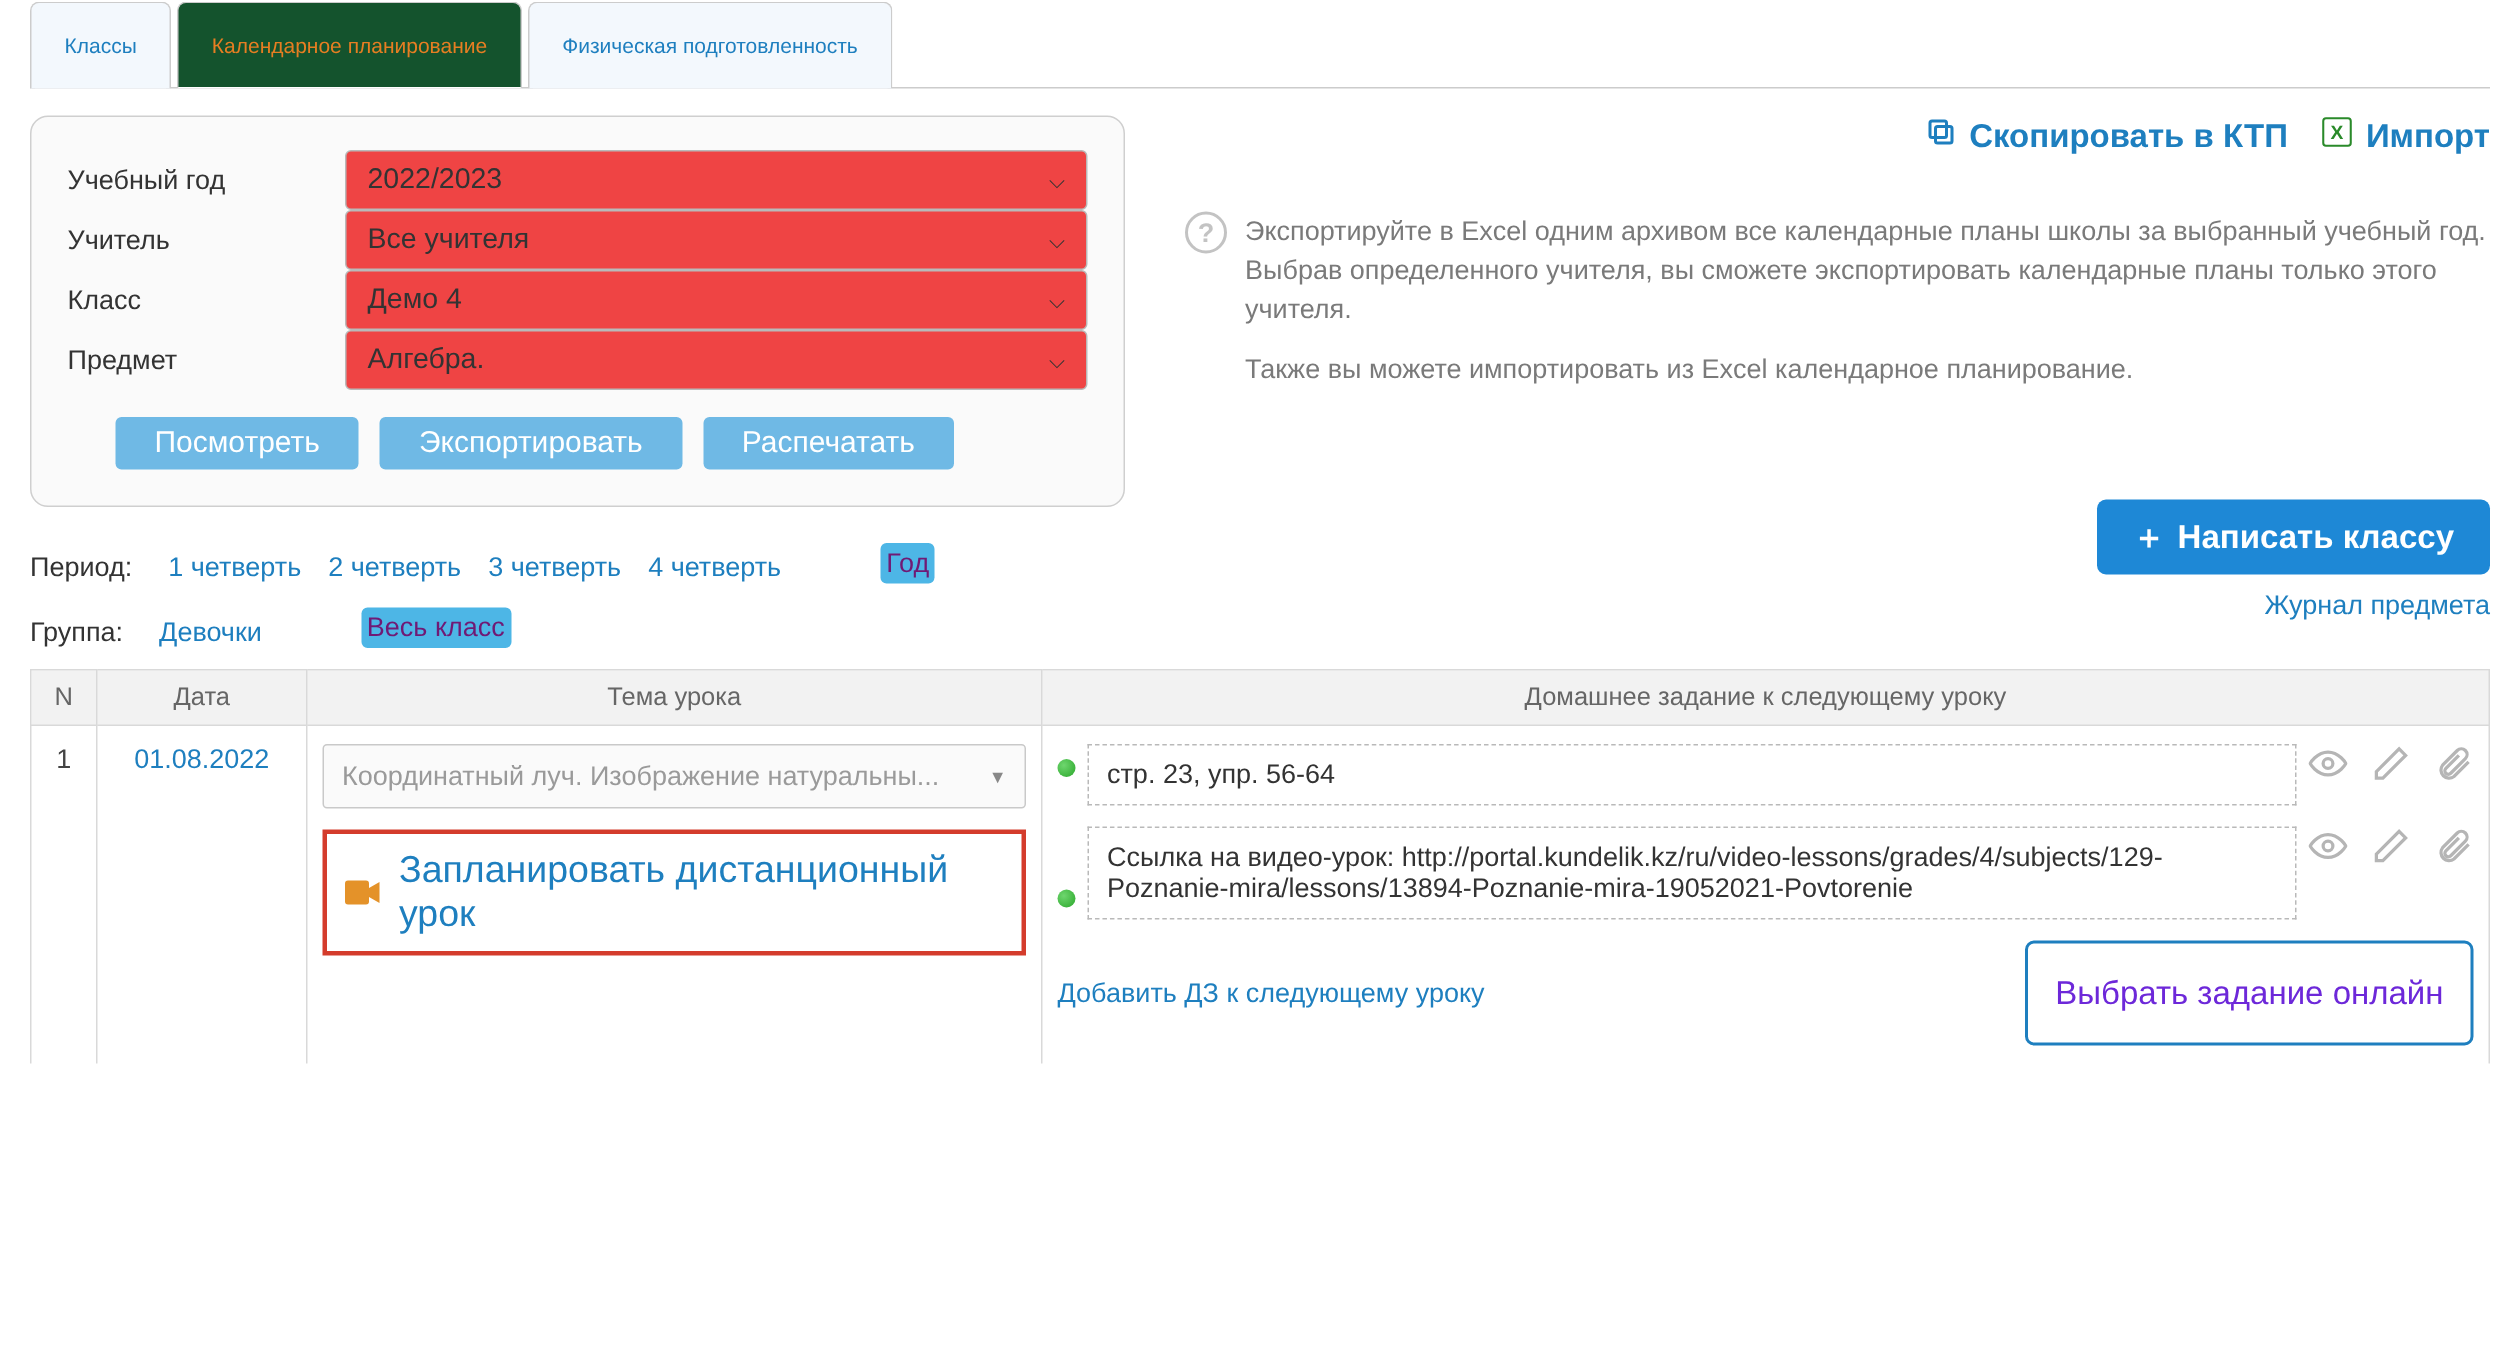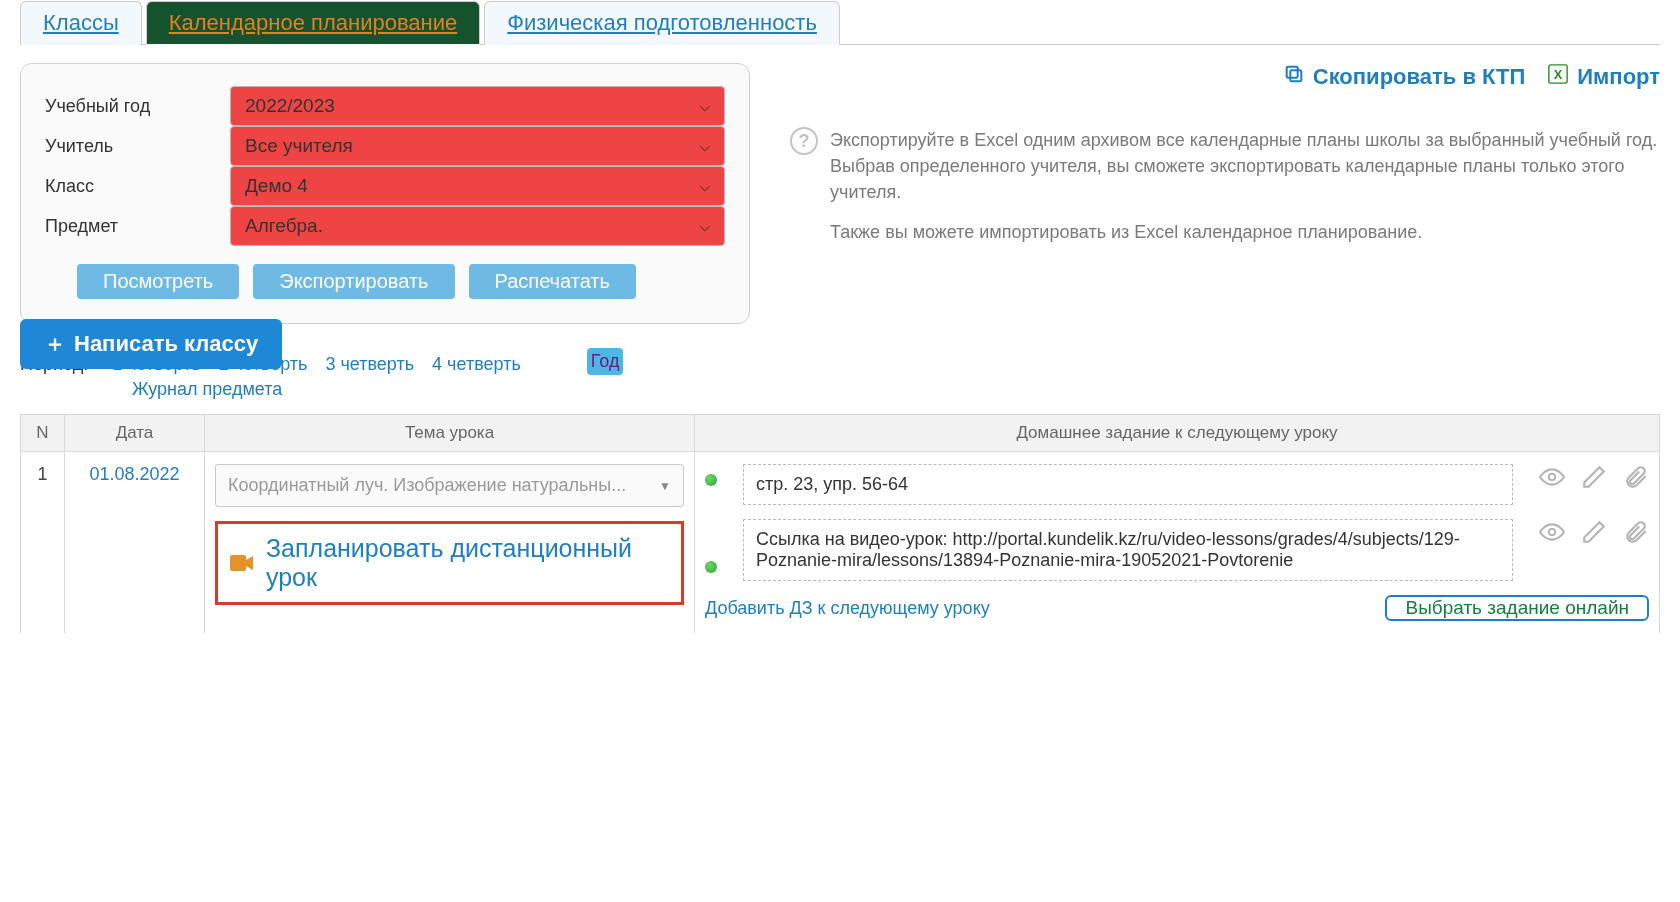--- a/index.html
+++ b/index.html
@@ -9,32 +9,31 @@
     color: #333;
     background: #fff;
     padding: 0 20px 30px 20px;
   }
   .tabs {
     display: flex;
     border-bottom: 1px solid #ccc;
     margin-bottom: 18px;
   }
   .tab {
-    padding: 8px 22px;
+    padding: 20px 22px;
     border: 1px solid #ccc;
     border-bottom: none;
     border-radius: 6px 6px 0 0;
     background: #f3f8fd;
     color: #1e7fbf;
     margin-right: 4px;
     cursor: pointer;
-    font-size: 22px;
+    font-size: 14px;
     position: relative;
     top: 1px;
-    text-decoration: underline;
   }
   .tab.active {
     background: #14532d;
     color: #e67e22;
     border-bottom: 1px solid #fff;
   }
   .top-row { display: flex; gap: 40px; }
   .filter-panel {
     border: 1px solid #cfcfcf;
     border-radius: 12px;
@@ -134,42 +133,42 @@
   .topic-select .tri { color: #888; font-size: 12px; margin-left: 8px; }
   .distance-box {
     margin-top: 14px; border: 3px solid #d43c2c; padding: 10px 12px;
     display: inline-flex; align-items: center; gap: 12px;
     color: #1e7fbf; font-size: 25px; cursor: pointer;
   }
   .cam-icon {
     display: inline-flex; align-items: center; justify-content: center;
     color: #d98b1f; font-size: 18px;
   }
-  .hw-row { display: flex; align-items: flex-start; gap: 26px; margin-bottom: 14px; }
+  .hw-row { display: flex; align-items: flex-start; gap: 8px; margin-bottom: 14px; }
   .green-dot {
     width: 12px; height: 12px; border-radius: 50%;
     background: radial-gradient(circle at 35% 35%, #6ed66e, #2aa62a);
     margin-top: 10px; flex-shrink: 0;
   }
   .green-dot.bottom-align { align-self: flex-end; margin-bottom: 8px; margin-top: 0; }
   .hw-box {
     border: 1px dashed #b9b9b9; padding: 9px 12px; flex: 1;
     font-size: 18px; color: #333; background: #fff;
     word-break: break-word;
   }
   .hw-icons { display: flex; gap: 16px; align-items: flex-start; }
   .icn { color: #b5b5b5; cursor: pointer; }
   .icn svg { width: 26px; height: 26px; display: block; }
   .hw-footer {
     display: flex; justify-content: space-between; align-items: center;
     margin-top: 6px;
   }
   .btn-outline-blue {
-    border: 2px solid #1e7fbf; background: #fff; color: #15803d;
-    font-size: 19px; padding: 0 18px; border-radius: 6px; cursor: pointer;
+    border: 2px solid #1e7fbf; background: #fff; color: #6d28d9;
+    font-size: 22px; padding: 20px 18px; border-radius: 6px; cursor: pointer;
   }
 </style>
 </head>
 <body>
 
 <div class="tabs">
   <div class="tab">Классы</div>
   <div class="tab active">Календарное планирование</div>
   <div class="tab">Физическая подготовленность</div>
 </div>
@@ -245,20 +244,25 @@
 <div class="period-row">
   <span class="lbl">Период:</span>
   <span class="link-blue">1 четверть</span>
   <span class="link-blue">2 четверть</span>
   <span class="link-blue">3 четверть</span>
   <span class="link-blue">4 четверть</span>
   <span class="pill-active">Год</span>
 </div>
 
 <div style="display:flex; justify-content:space-between; align-items:flex-start;">
+  <div class="group-row" style="margin-top:16px;">
+    <span class="lbl">Группа:</span>
+    <span class="link-blue">Девочки</span>
+    <span class="pill-active">Весь класс</span>
+  </div>
   <div class="top-right-block">
     <button class="btn-big-blue">
       <span>＋</span>
       <span>Написать классу</span>
     </button>
     <span class="journal-link">Журнал предмета</span>
   </div>
 </div>
 
 <table class="table">

